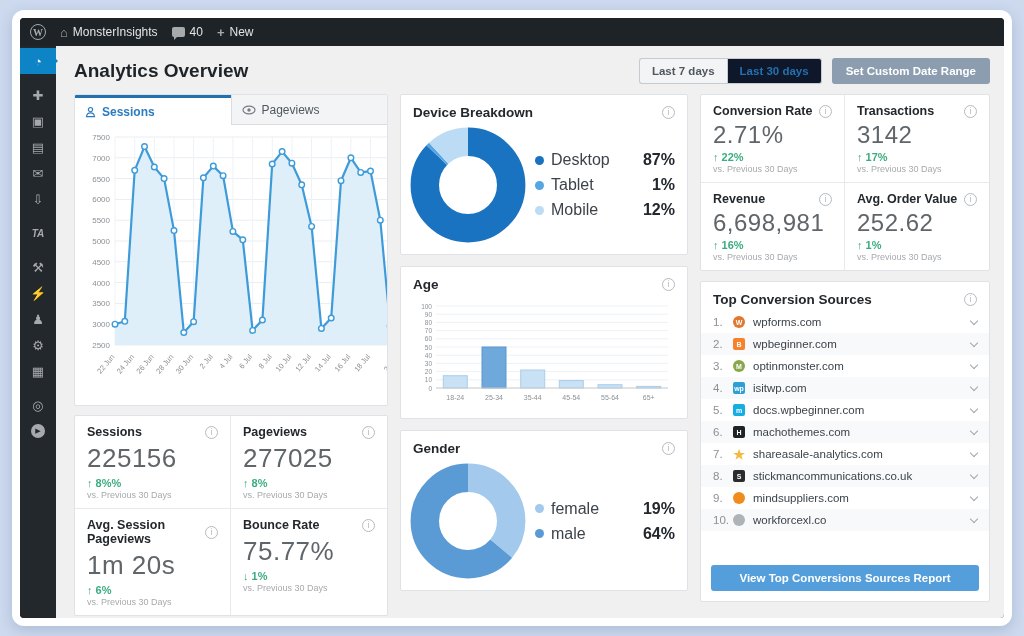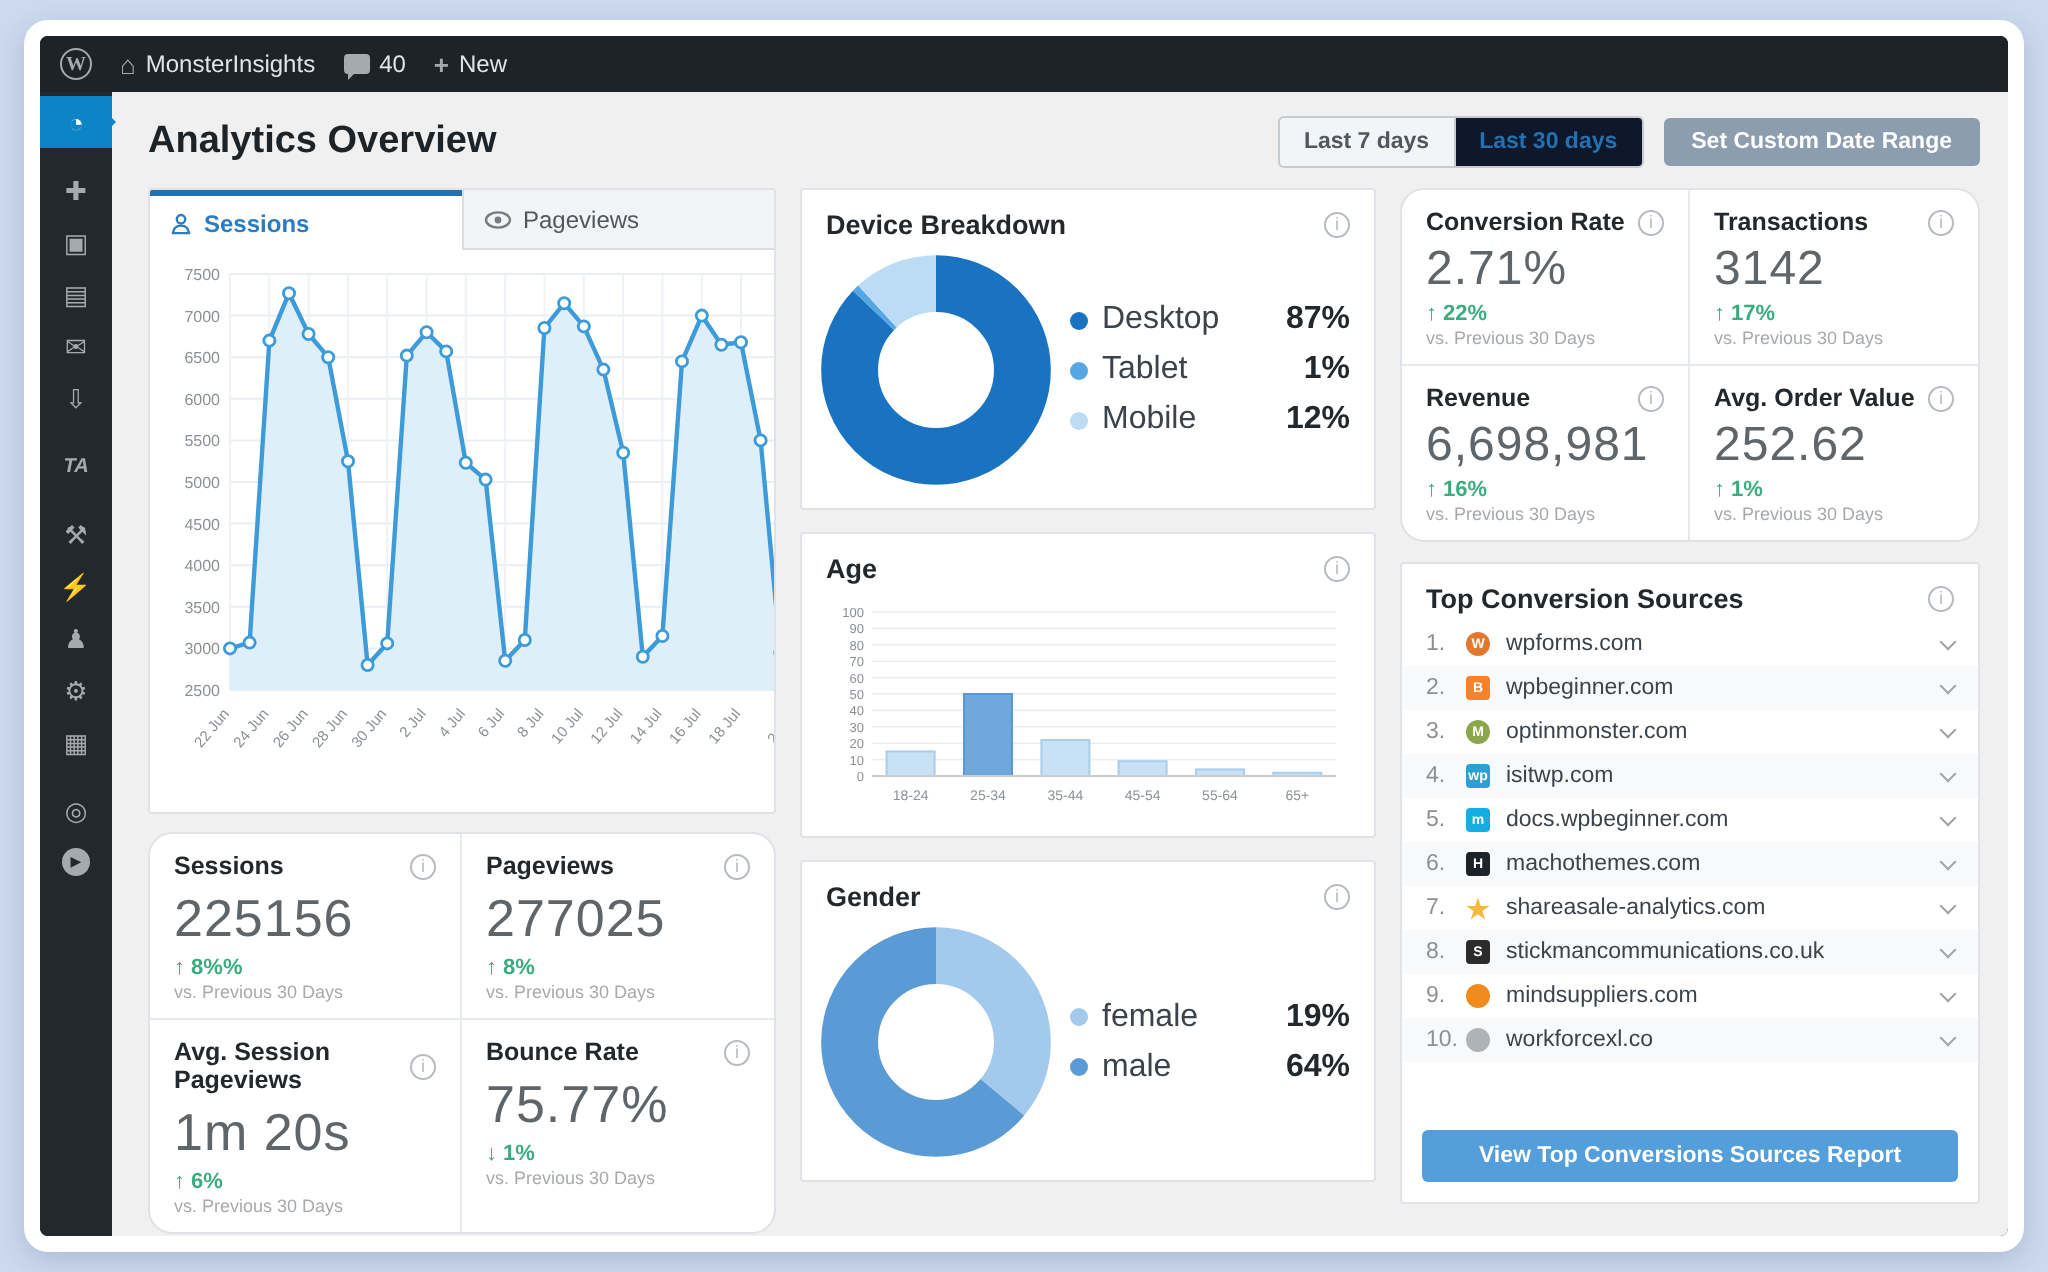--- a/index.html
+++ b/index.html
@@ -34,21 +34,21 @@
   .sb-item.active::after { content:''; position:absolute; right:-8px; top:50%; margin-top:-6px;
                            border:6px solid transparent; border-left-color:#0c84c6; }
   .sb-ta { font-size:10px; font-weight:bold; font-style:italic; }
   .sb-play { width:14px; height:14px; border-radius:50%; background:#a7aaad; color:#23282d;
              font-size:7px; display:flex; align-items:center; justify-content:center; }
 
   
   .content { flex:1; background:#f0f0f1; padding:10px 14px 8px 18px; overflow:hidden; }
   .content-header { display:flex; align-items:center; justify-content:space-between; margin:2px 0 10px 0; }
   .page-title { font-size:19px; font-weight:bold; color:#1d2327; }
-  .date-controls { display:flex; align-items:center; gap:10px; }
+  .date-controls { display:flex; gap:10px; }
   .btn-group { display:flex; }
   .btn-toggle { font-size:11.5px; font-weight:bold; padding:6px 12px; border:1px solid #c6cbd0;
                 background:#f3f4f5; color:#50575e; cursor:pointer; }
   .btn-toggle:first-child { border-radius:3px 0 0 3px; border-right:none; }
   .btn-toggle:last-child { border-radius:0 3px 3px 0; }
   .btn-toggle.active { background:#0f172a; color:#2271b1; }
   .btn-slate { font-size:11.5px; font-weight:bold; padding:6px 14px; border:none; border-radius:3px;
                background:#8c9db0; color:#ffffff; cursor:pointer; }
 
   .grid { display:flex; gap:12px; align-items:flex-start; }
@@ -59,21 +59,21 @@
   .card { background:#fff; border:1px solid #dfe2e6; border-radius:2px; overflow:hidden; }
 
   
   .tabs { display:flex; height:30px; }
   .tab { flex:1; display:flex; align-items:center; gap:6px; padding:0 10px; font-size:12px; cursor:pointer; }
   .tab.active { background:#fff; border-top:3px solid #2271b1; color:#2b7cc0; font-weight:bold; }
   .tab.inactive { background:#f3f4f5; color:#50575e; border-left:1px solid #dcdcde; border-bottom:1px solid #dcdcde; }
   .tab svg { flex:0 0 auto; }
 
   
-  .kpi-grid { display:grid; grid-template-columns:1fr 1fr; background:#fff; border:1px solid #dfe2e6; border-radius:12px; }
+  .kpi-grid { display:grid; grid-template-columns:1fr 1fr; background:#fff; border:1px solid #dfe2e6; border-radius:2px; }
   .kpi-cell { padding:9px 12px 8px 12px; position:relative; }
   .kpi-cell:nth-child(1) { border-right:1px solid #e7eaec; border-bottom:1px solid #e7eaec; }
   .kpi-cell:nth-child(2) { border-bottom:1px solid #e7eaec; }
   .kpi-cell:nth-child(3) { border-right:1px solid #e7eaec; }
   .kpi-top { display:flex; align-items:center; justify-content:space-between; }
   .kpi-label { font-size:12.5px; font-weight:bold; color:#23282d; }
   .kpi-value { font-size:26px; color:#5f6569; letter-spacing:.5px; margin:4px 0 3px 0; }
   .col3 .kpi-value { font-size:24px; margin:3px 0 2px 0; }
   .kpi-trend { font-size:11px; font-weight:bold; color:#3aad7f; }
   .kpi-compare { font-size:9px; color:#a7aaad; margin-top:1px; }

